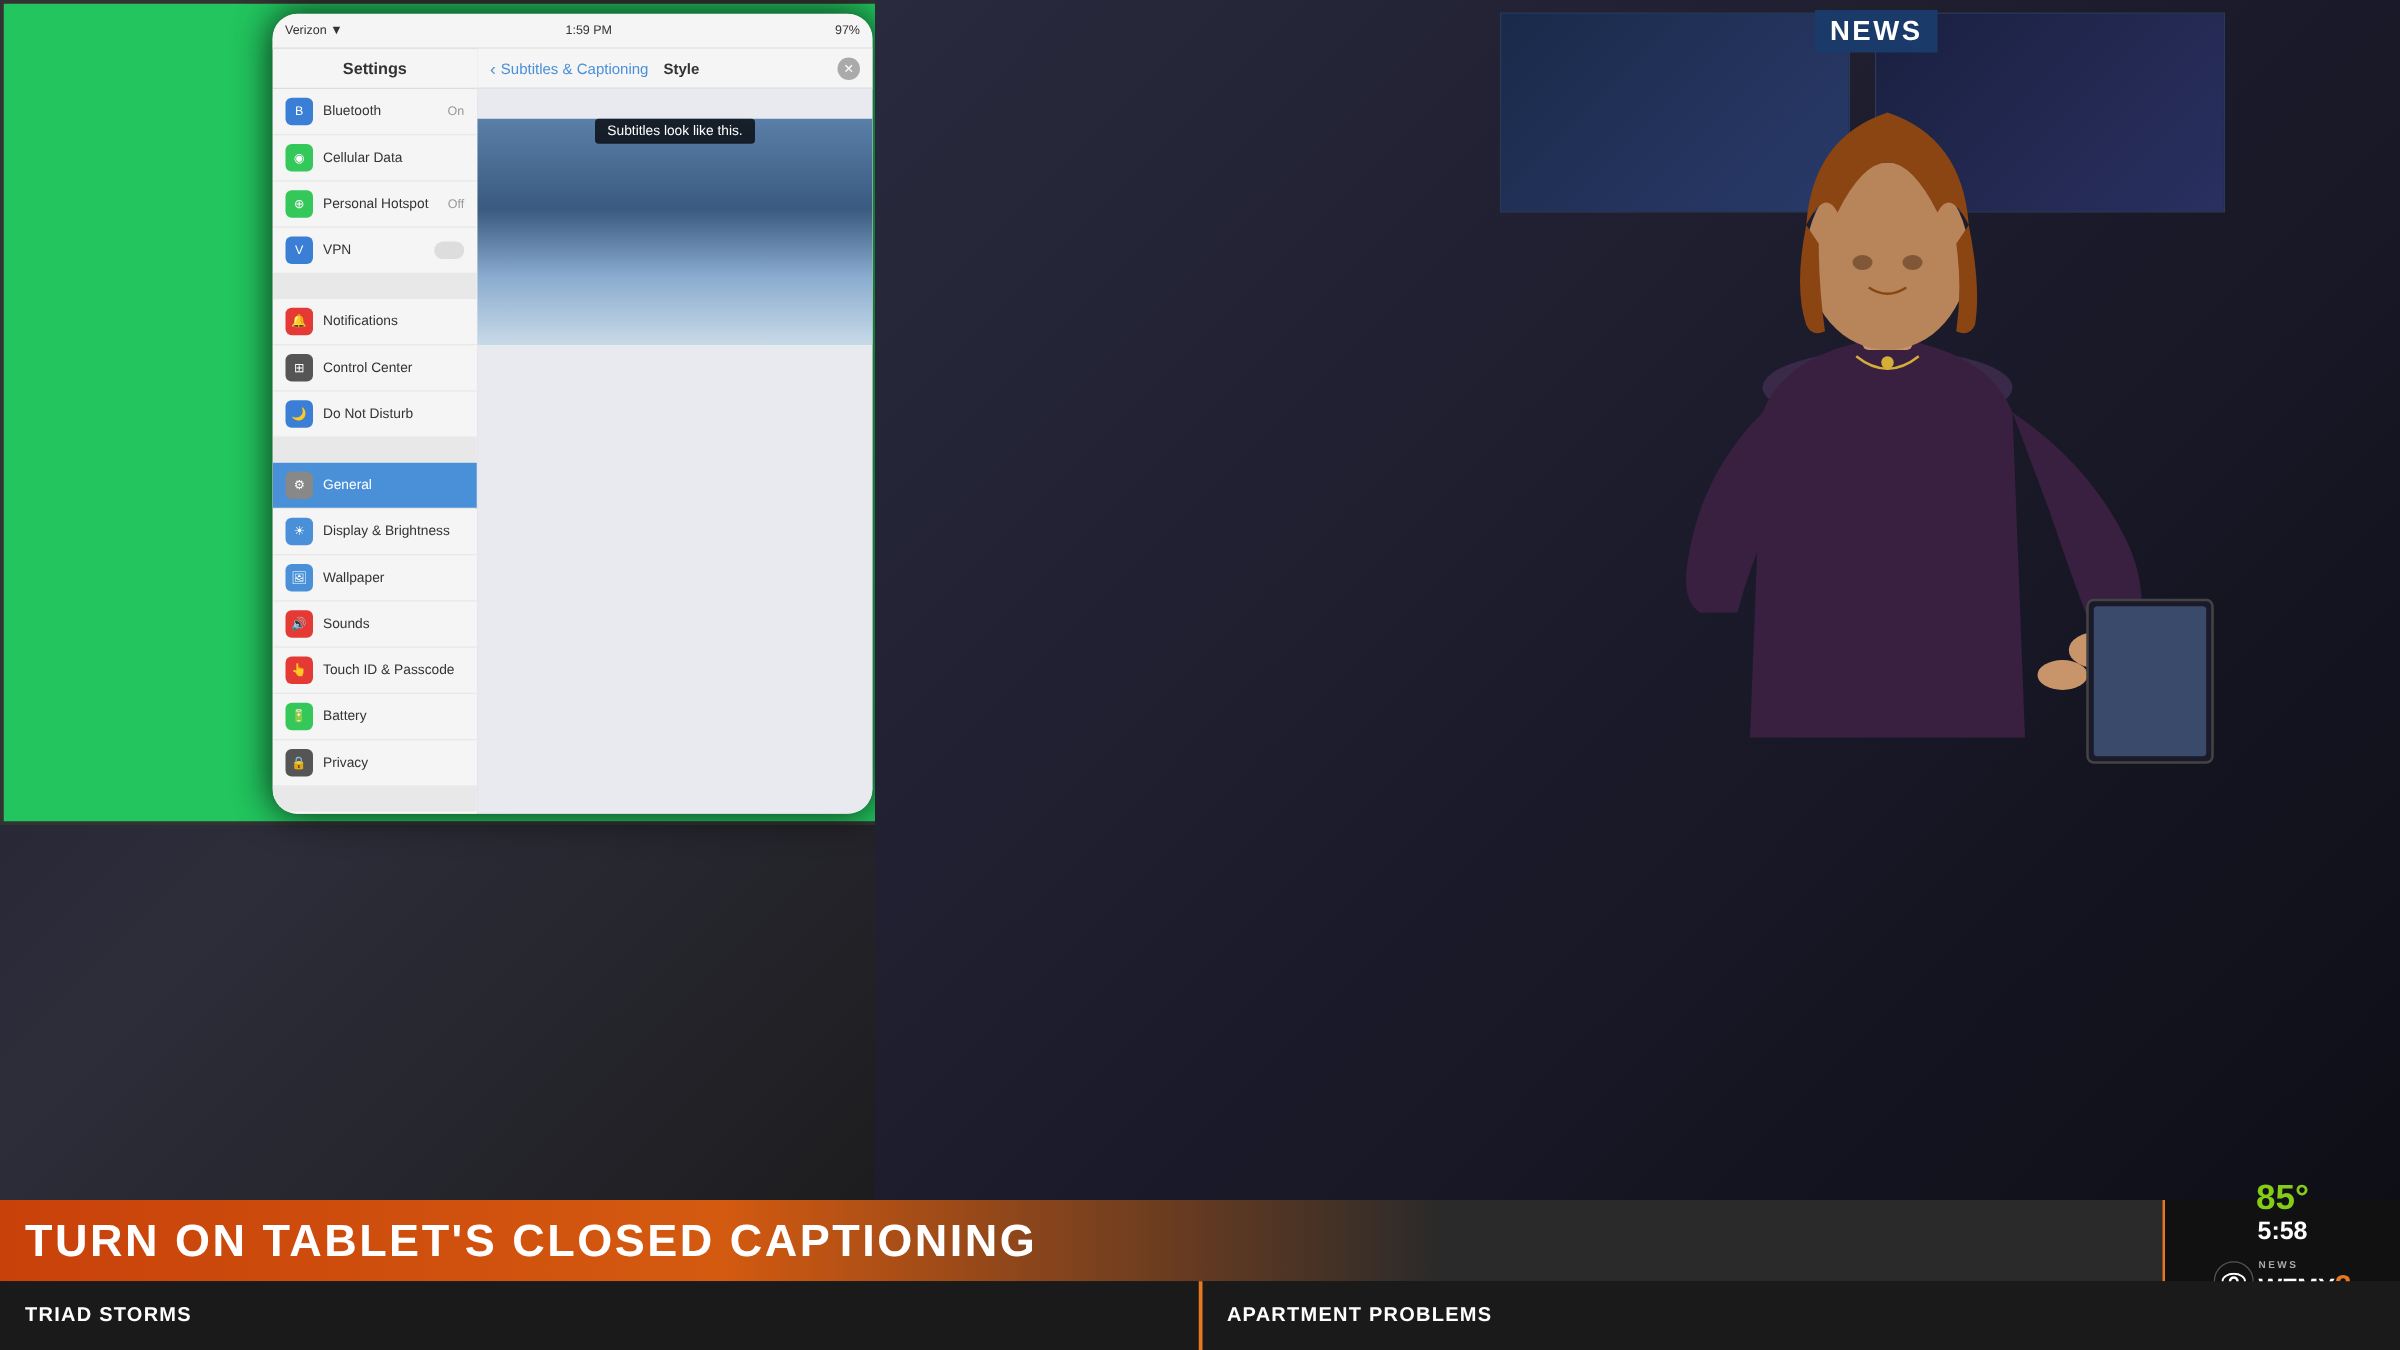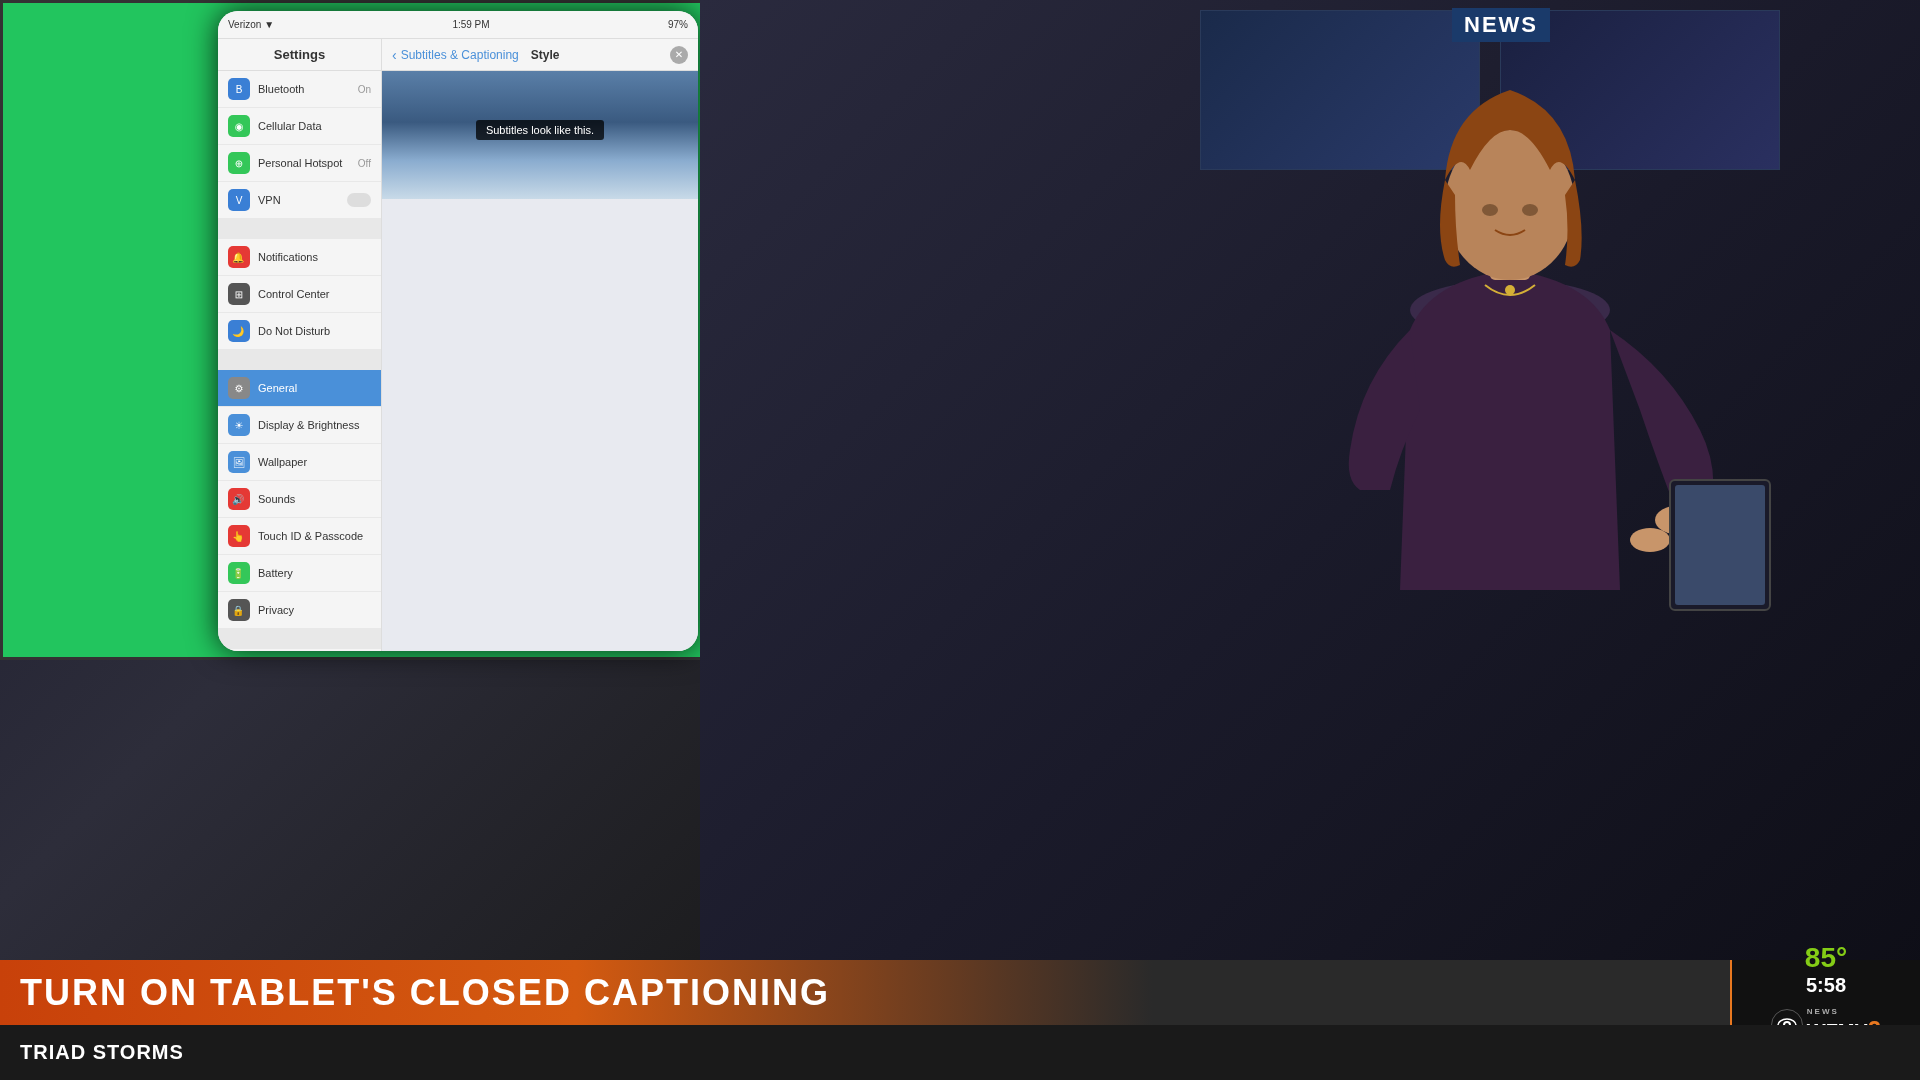--- a/index.html
+++ b/index.html
@@ -152,27 +152,28 @@
       border-radius: 50%;
       display: flex;
       align-items: center;
       justify-content: center;
       font-size: 10px;
       color: white;
     }
 
     
     .subtitle-preview {
-      height: 128px;
+      height: 181px;
       background: linear-gradient(180deg, #5a7fa8 0%, #3a5a80 40%, #8aaccf 70%, #c8dae8 100%);
       position: relative;
       display: flex;
-      align-items: center;
+      align-items: flex-start;
       justify-content: center;
       padding-bottom: 10px;
+      margin-top: 24px;
     }
 
     .subtitle-text-box {
       background: rgba(0,0,0,0.75);
       color: white;
       padding: 4px 10px;
       font-size: 11px;
       border-radius: 3px;
     }
 
@@ -247,21 +248,21 @@
       background: #1a1a1a;
       display: flex;
       align-items: stretch;
     }
 
     .ticker-item {
       display: flex;
       align-items: center;
       padding: 0 20px;
       border-right: 3px solid #e87820;
-      font-size: 20px;
+      font-size: 16px;
       font-weight: 700;
       color: white;
       text-transform: uppercase;
       letter-spacing: 1px;
       flex: 1;
     }
 
     .ticker-item:last-child {
       border-right: none;
     }
@@ -528,14 +529,15 @@
               <span style="color:#e87820;font-size:24px;font-weight:900;font-family:Arial Black,Arial,sans-serif;">2</span>
             </div>
           </div>
         </div>
       </div>
     </div>
   </div>
 
   <div class="ticker-bar">
     <div class="ticker-item">TRIAD STORMS</div>
+    <div class="ticker-item">APARTMENT PROBLEMS</div>
   </div>
 </div>
 
 </body></html>

